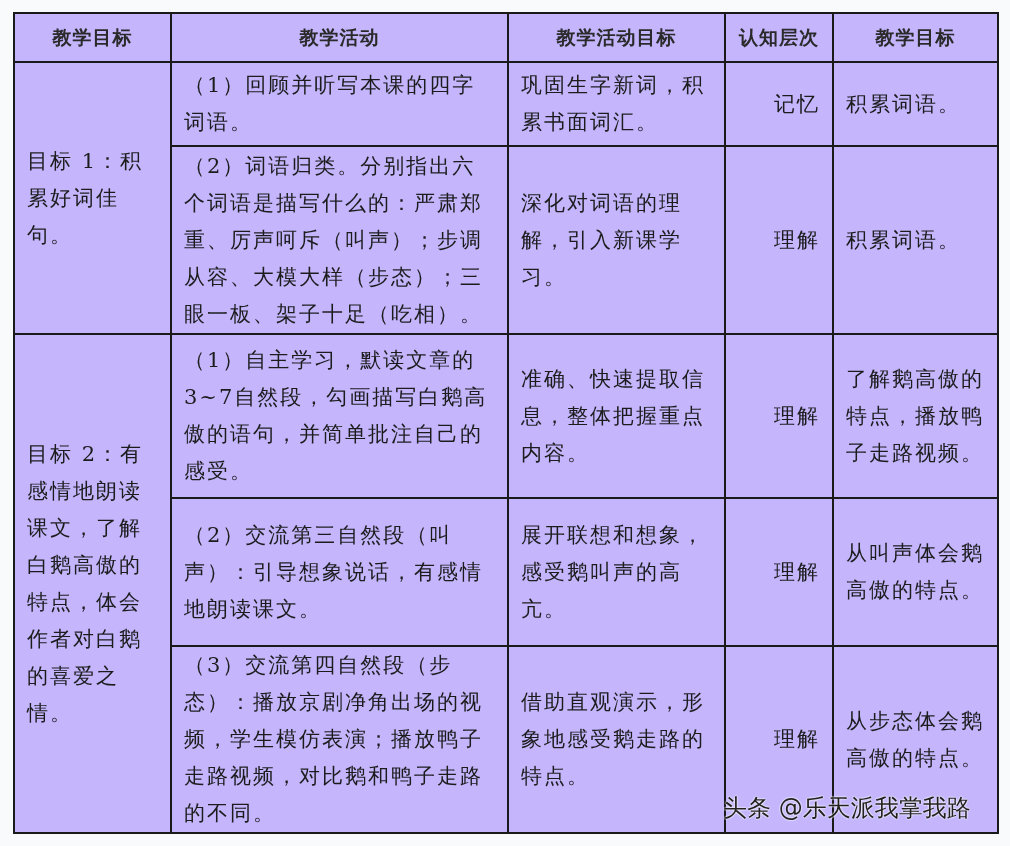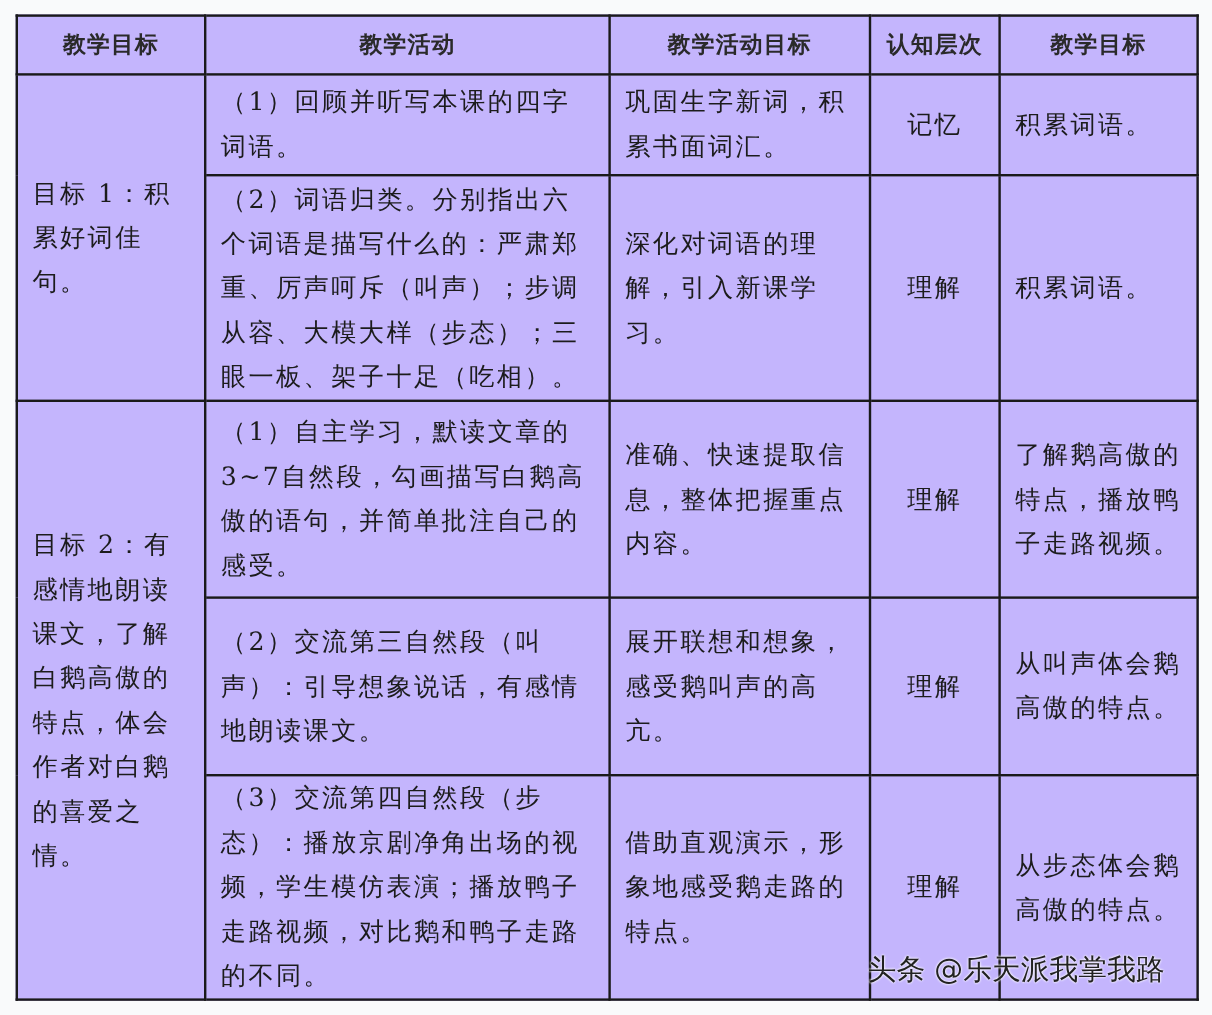--- a/index.html
+++ b/index.html
@@ -19,21 +19,21 @@
     padding: 0 12px;
     font-size: 21px; line-height: 37px;
     font-weight: normal;
     letter-spacing: 2px;
   }
   table.lesson th {
     font-family: "DejaVu Sans", "Liberation Sans", sans-serif;
     font-weight: bold; font-size: 19px; text-align: center; letter-spacing: 1px;
     color: #2a2a2a;
   }
-  td.center { text-align: center; border-radius: 20px; }
+  td.center { text-align: right; border-radius: 20px; }
   td.goal { font-size: 21px; line-height: 37px; padding: 0 10px; letter-spacing: 4px; }
   .watermark {
     position: absolute; left: 723px; top: 792px;
     font-family: "DejaVu Sans", "Liberation Sans", sans-serif;
     font-size: 24px; color: #222; letter-spacing: 0px;
     text-shadow: 0 0 2px #fff, 0 0 2px #fff;
     white-space: nowrap;
   }
 </style>
 </head>

